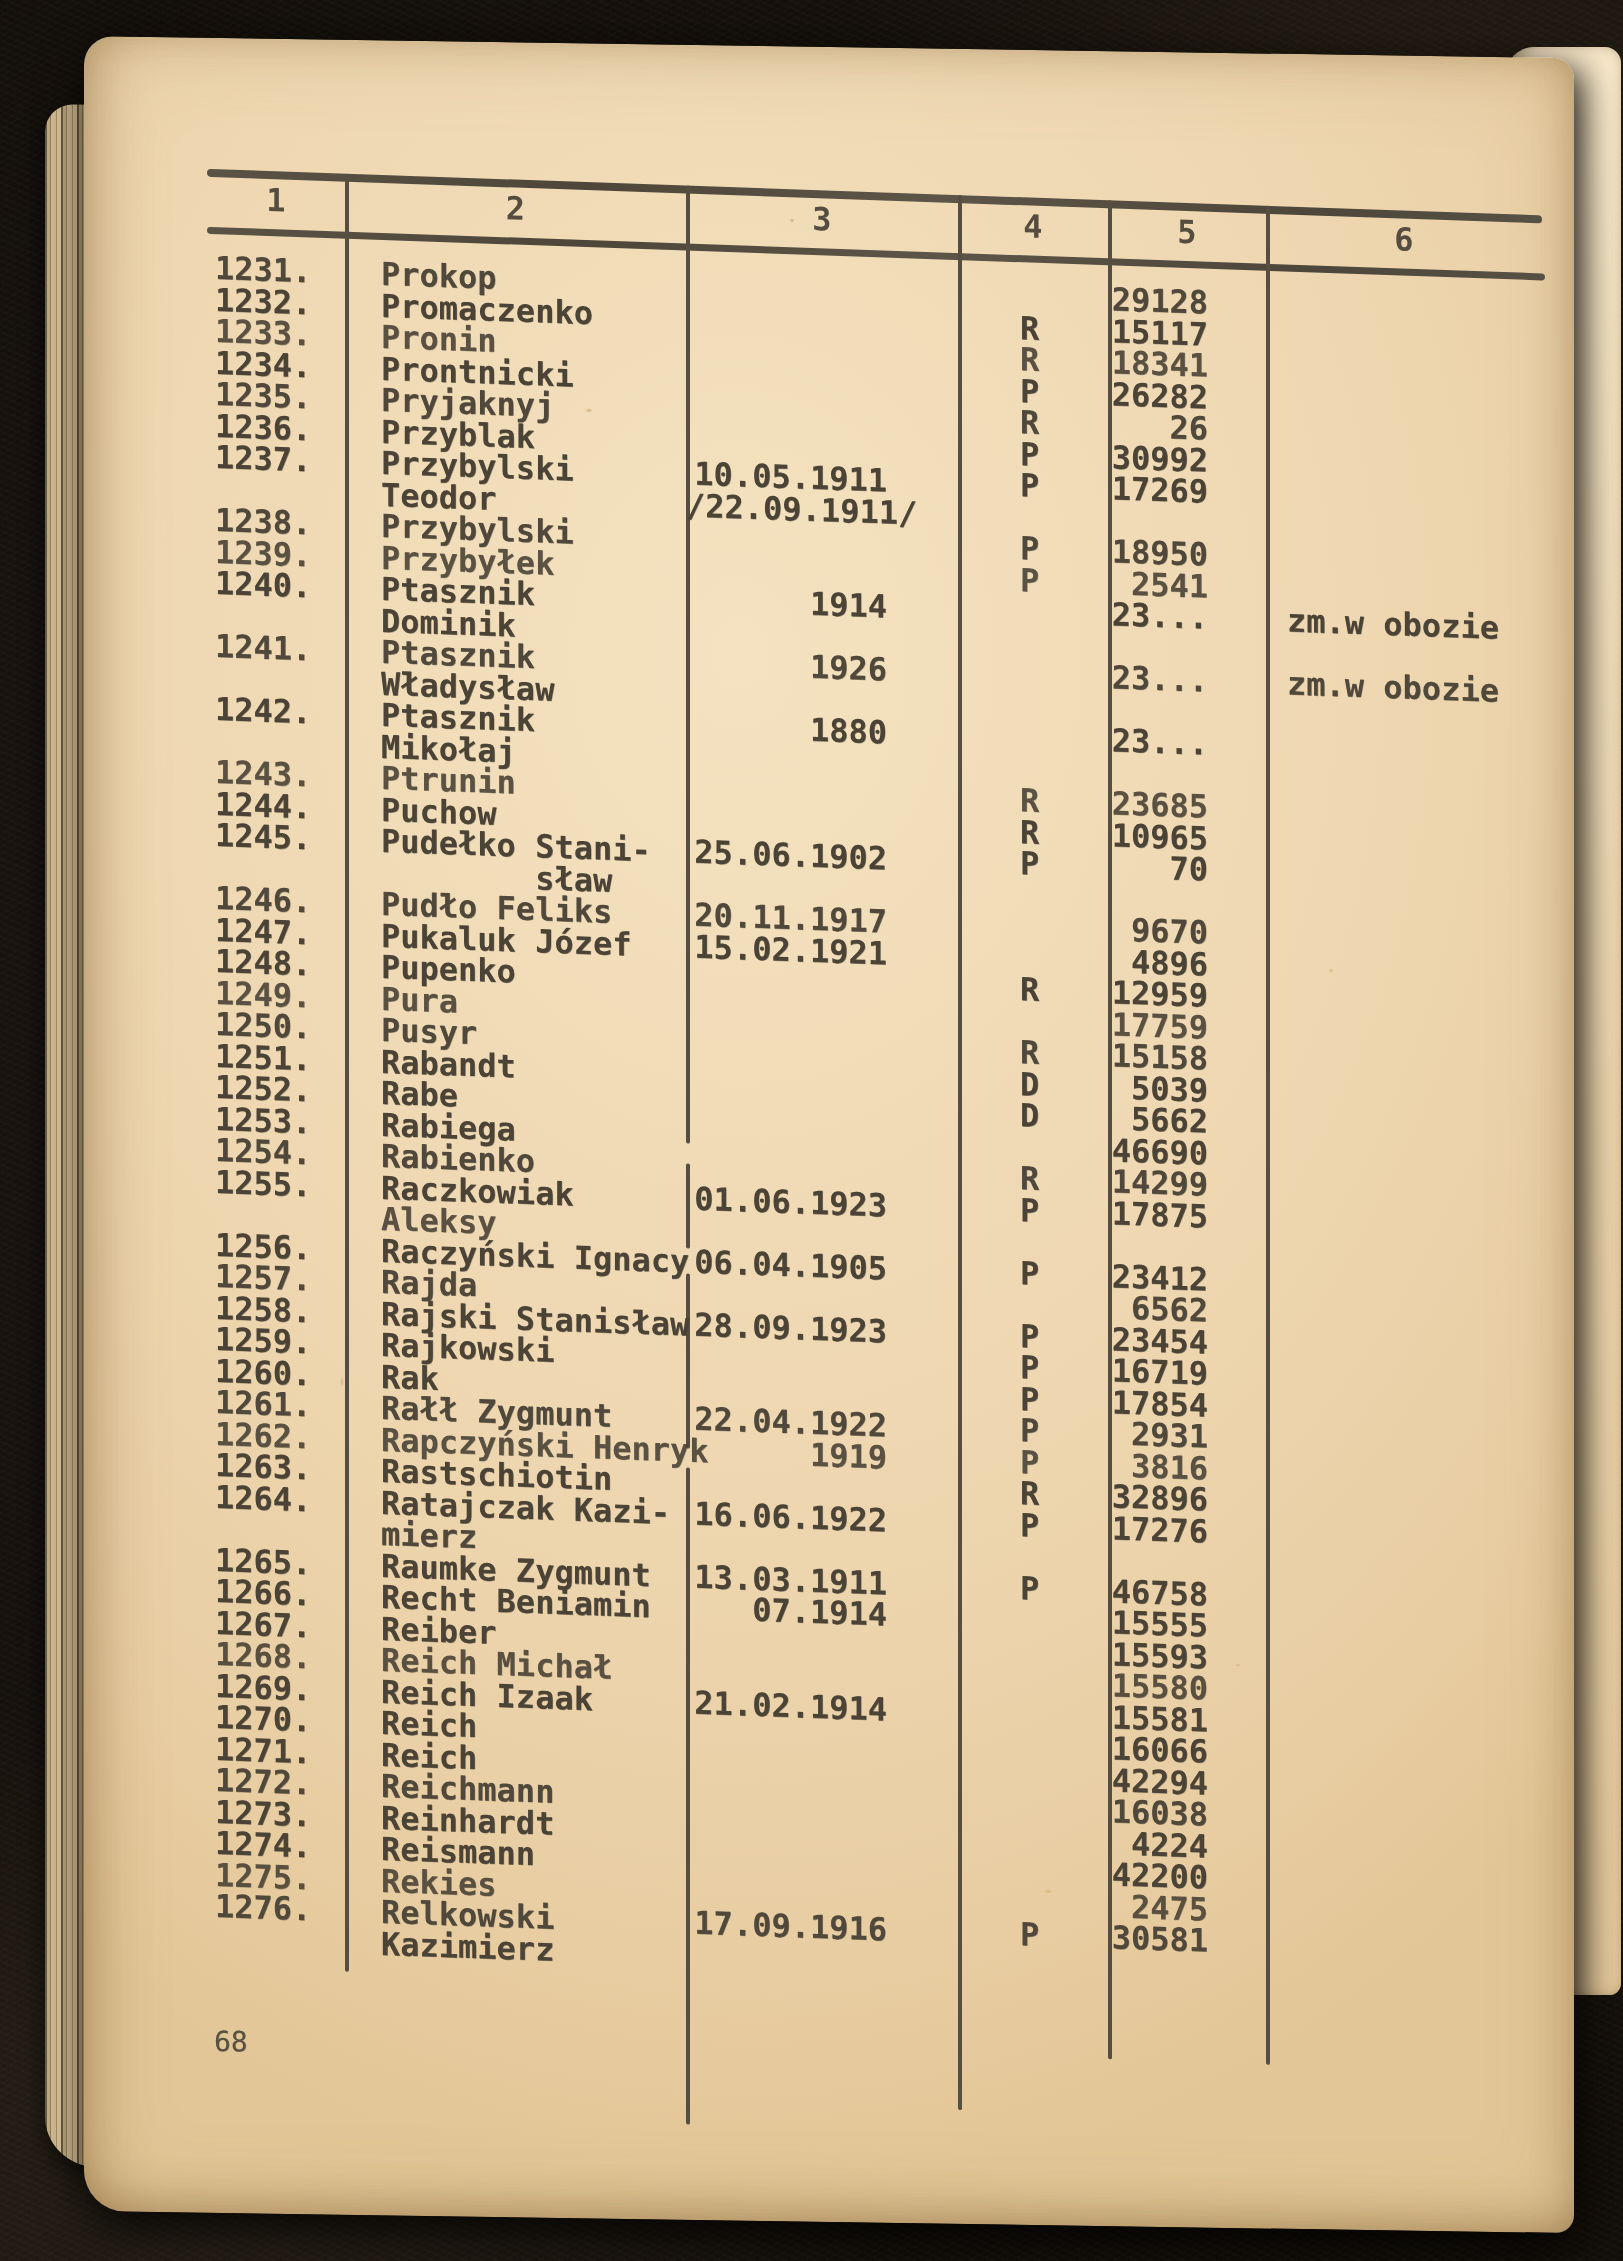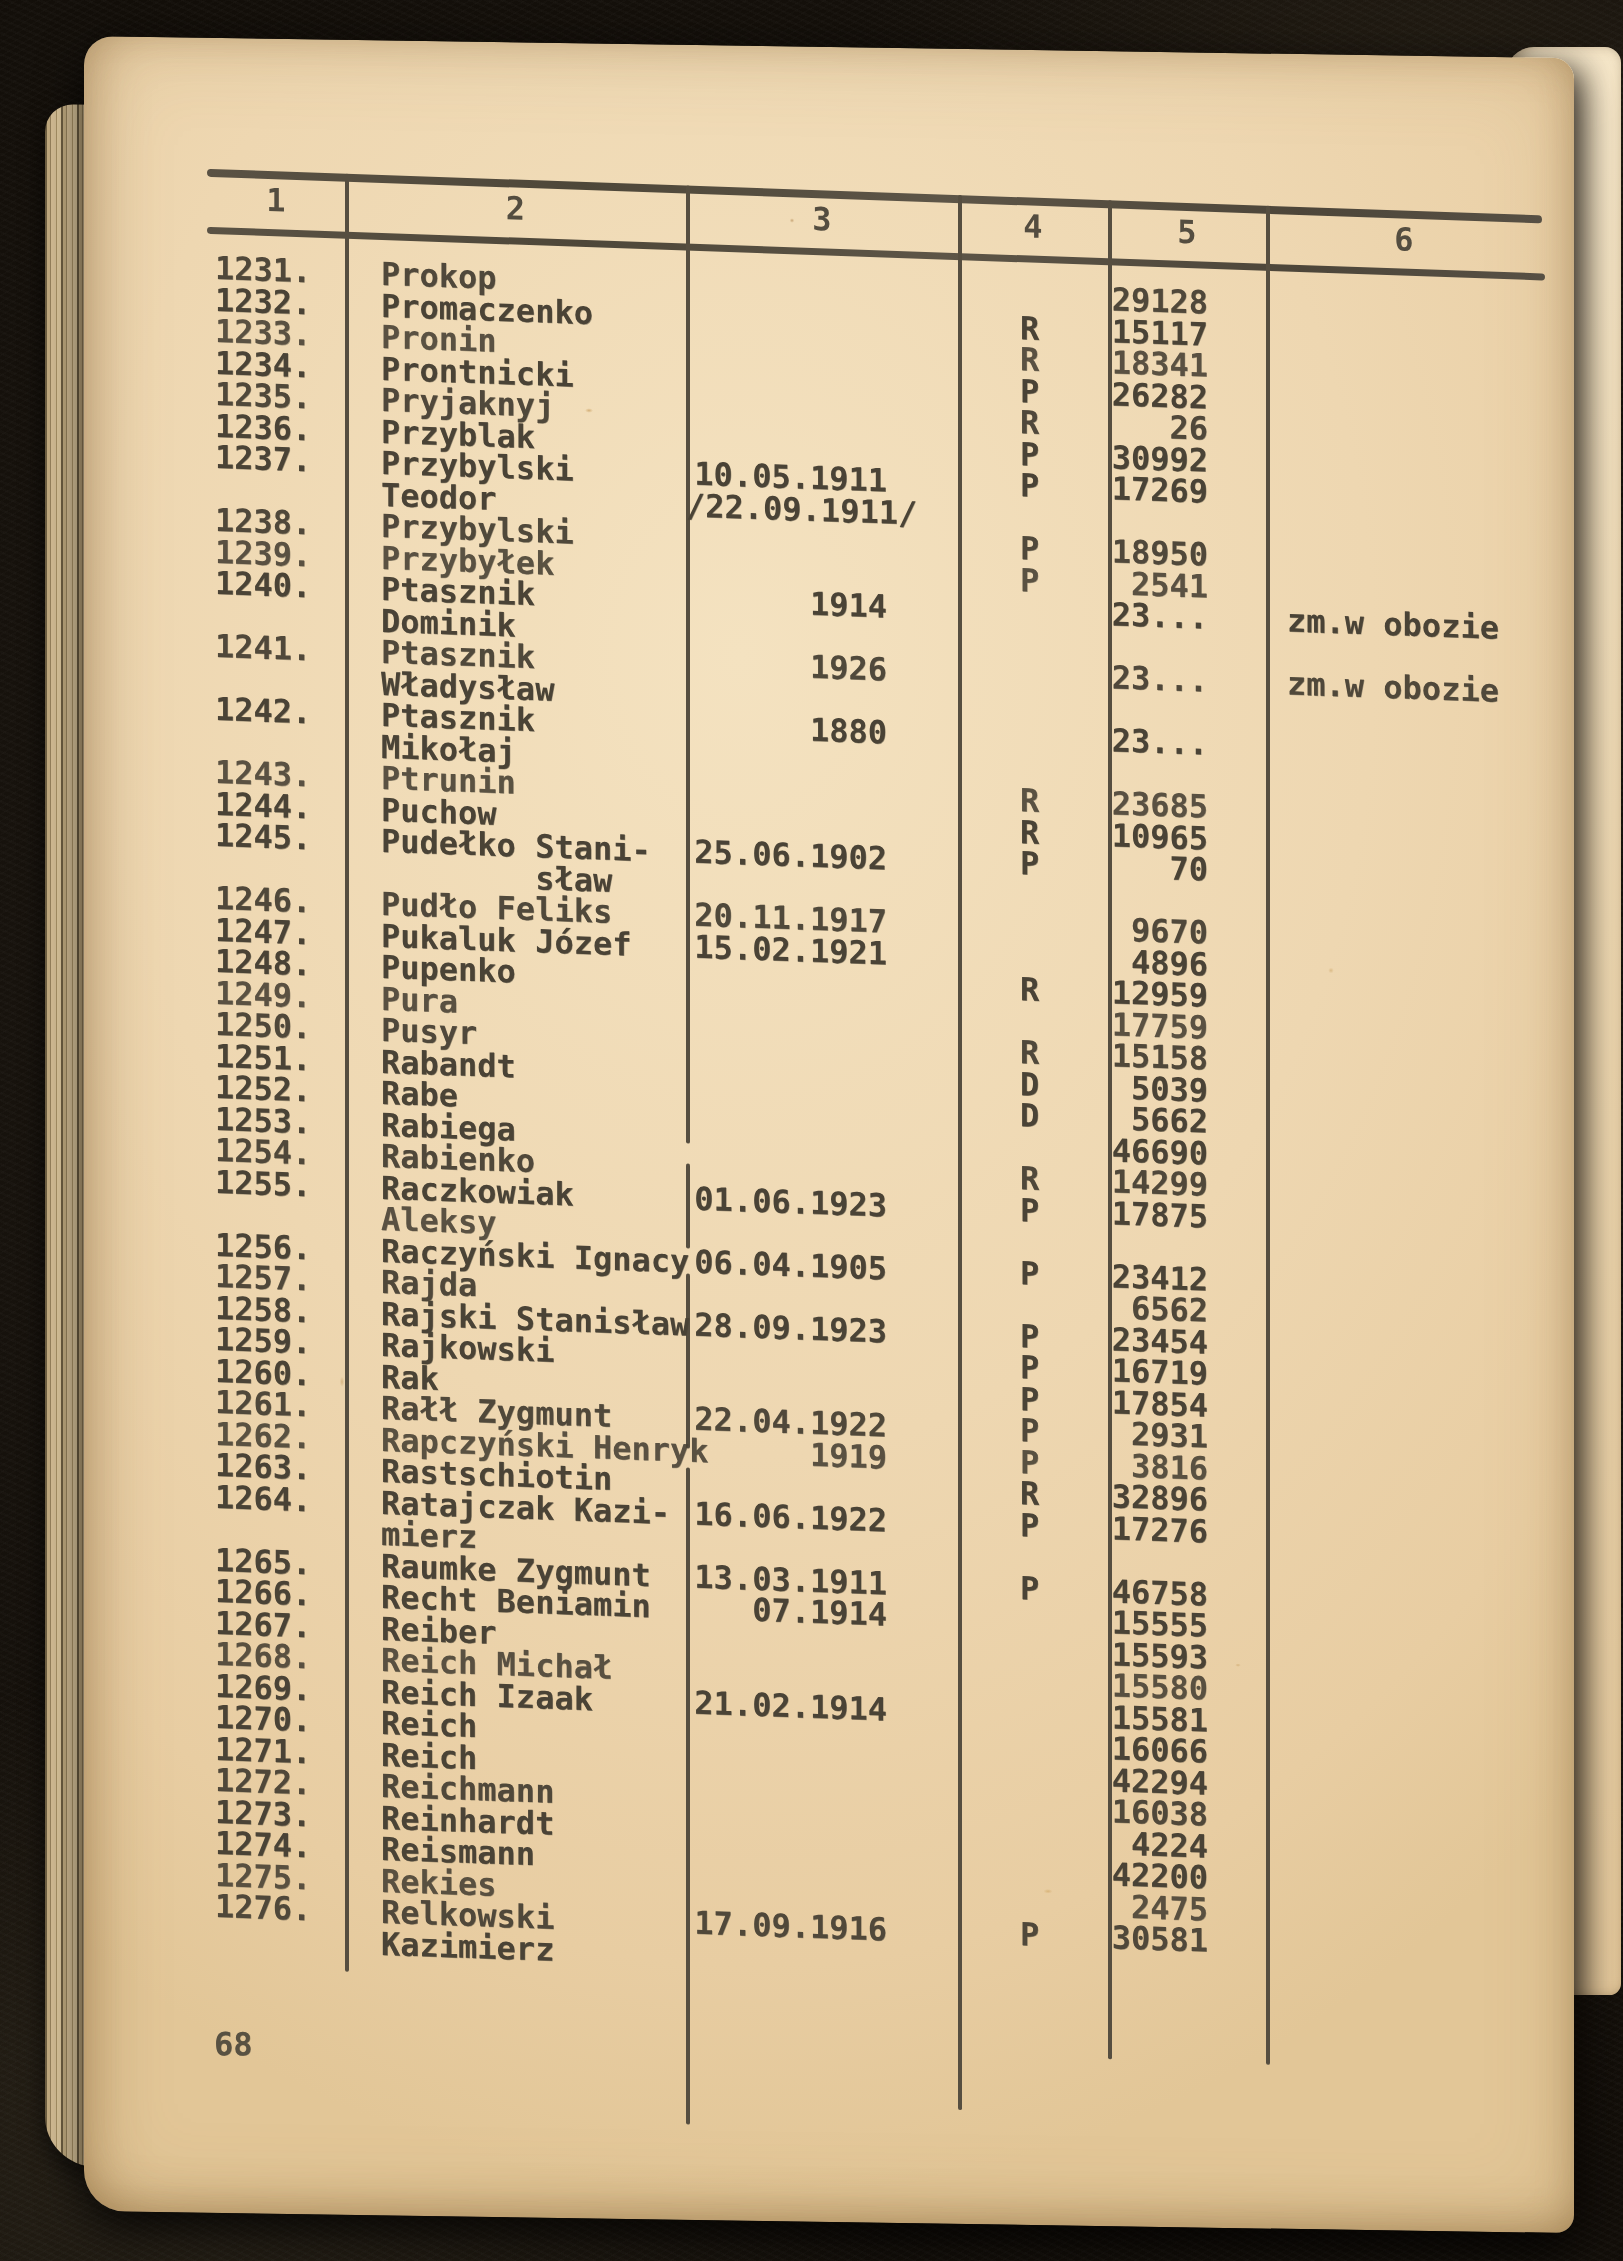--- a/index.html
+++ b/index.html
@@ -75,21 +75,21 @@
   .line:nth-child(4n+1){opacity:.96;}
   .line:nth-child(7n+3){opacity:.9;}
   .cell{white-space:pre;font-size:32px;font-weight:700;line-height:31.5px;
     text-shadow:0.5px 0.5px 0.6px rgba(74,67,54,.5);}
   .c-no{padding-left:8px;}
   .c-name{padding-left:36px;}
   .c-date{text-align:right;padding-right:71px;}
   .c-letter{padding-left:62px;}
   .c-number{text-align:right;padding-right:58px;}
   .c-note{padding-left:21px;}
-  .page-number{position:absolute;left:130px;top:1987px;font-size:32px;font-weight:700;
+  .page-number{position:absolute;left:130px;top:1987px;font-size:28px;font-weight:400;
     color:#585142;text-shadow:0.4px 0.4px 0.5px rgba(74,67,54,.45);}
 </style>
 </head>
 <body>
 
 <div class="page-stack"></div>
 <div class="page-next"></div>
 
 <div class="page">
   <div class="table">

